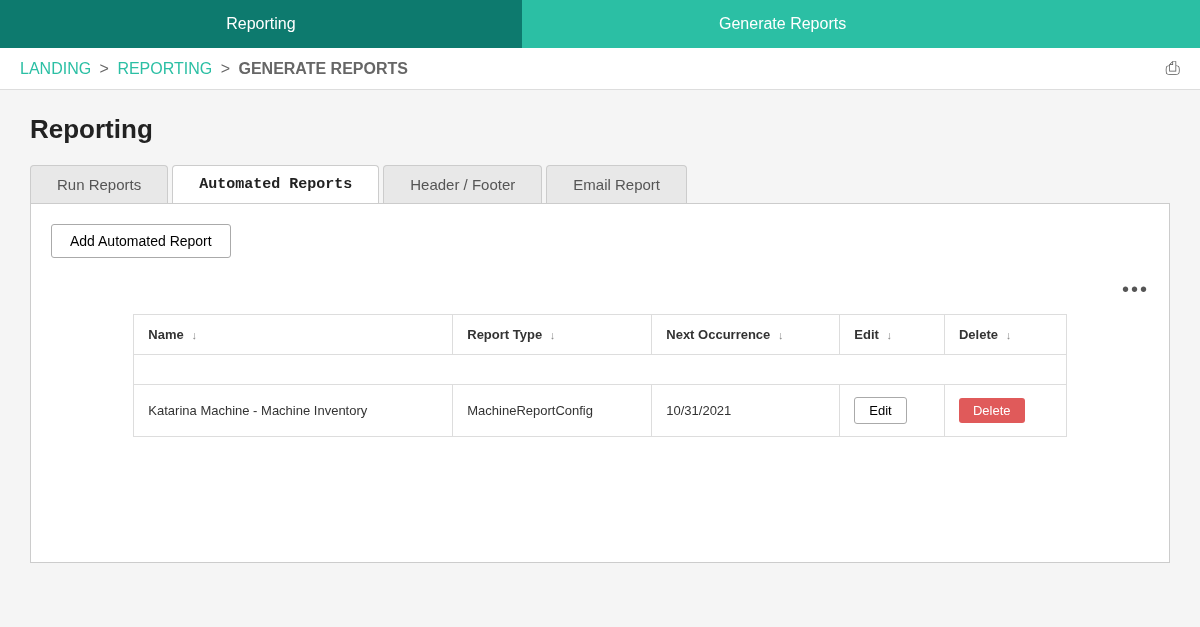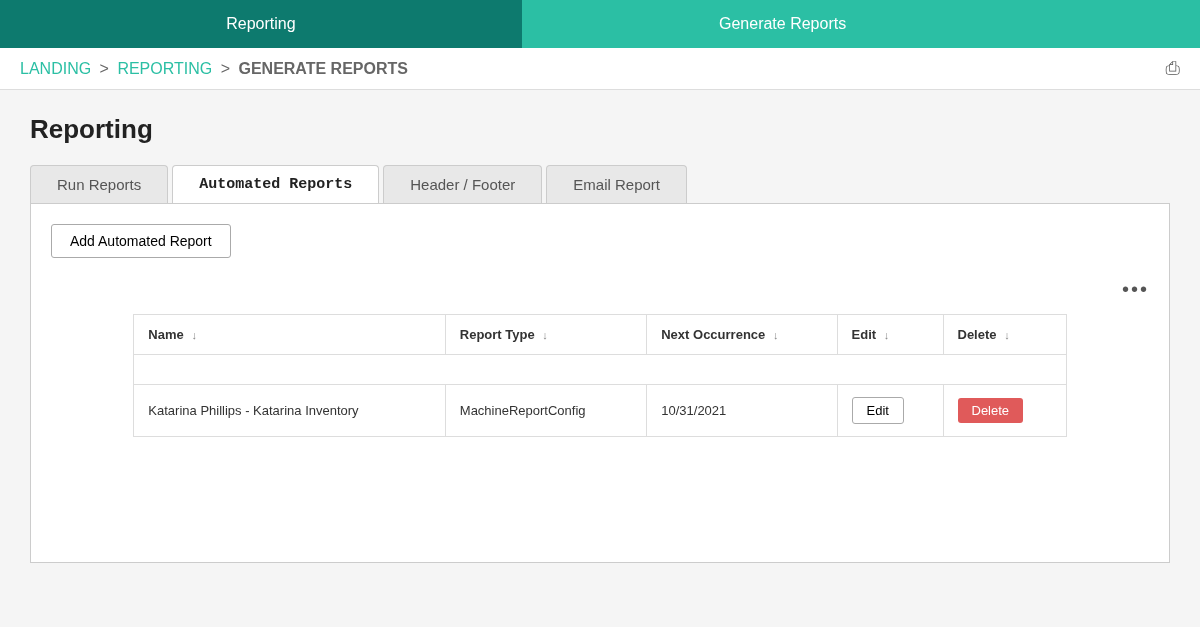--- a/index.html
+++ b/index.html
@@ -256,21 +256,21 @@
           </th>
         </tr>
       </thead>
       <tbody id="table-body">
 
         <tr class="empty-row">
           <td colspan="5"></td>
         </tr>
 
       <tr>
-            <td>Katarina Phillips - Katarina Inventory</td>
+            <td>Katarina Machine - Machine Inventory</td>
             <td>MachineReportConfig</td>
             <td>10/31/2021</td>
             <td><button class="edit-btn">Edit</button></td>
             <td><button class="delete-btn">Delete</button></td>
           </tr>
         </tbody>
     </table>
   </div>
 </div>
 

